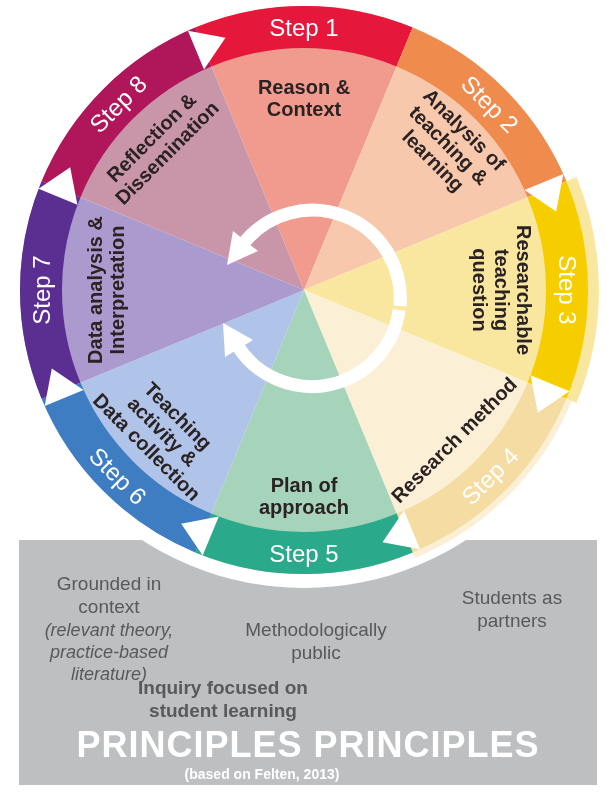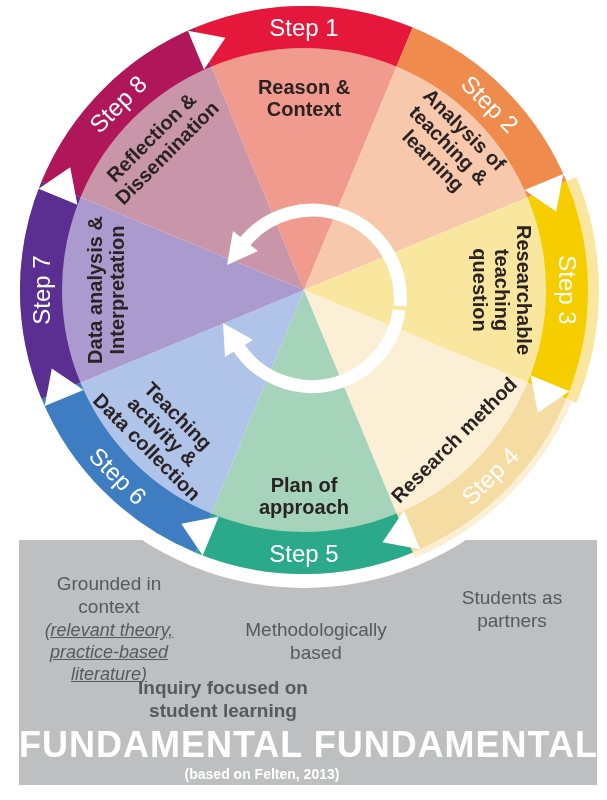--- a/index.html
+++ b/index.html
@@ -1,48 +1,48 @@
 <!DOCTYPE html>
 <html><head>
 <meta charset="utf-8">
 <style>
   html,body{margin:0;padding:0;background:#ffffff;}
   .page{position:relative;width:607px;height:800px;background:#ffffff;overflow:hidden;
         font-family:"Liberation Sans",sans-serif;}
   .panel{position:absolute;left:19px;top:540px;width:578px;height:245px;background:#BDBFC1;}
   .p-item{position:absolute;color:#58595B;font-size:19px;line-height:1.22;text-align:center;}
-  .p-note{font-style:italic;font-size:18px;line-height:1.2;margin-top:2px;text-decoration:underline;}
+  .p-note{font-style:italic;font-size:18px;line-height:1.2;margin-top:2px;}
   .panel-title{position:absolute;left:0;top:184px;width:100%;text-align:center;color:#ffffff;
         font-size:36px;font-weight:bold;letter-spacing:1px;white-space:nowrap;}
   .panel-subtitle{position:absolute;left:0;top:226px;width:100%;text-align:center;color:#ffffff;
         font-size:14px;font-weight:bold;transform:translateX(-46px);}
   #wheel{position:absolute;left:0;top:0;}
   .ring-label{font-size:24px;fill:#ffffff;dominant-baseline:central;text-anchor:middle;}
   .inner-label{font-size:20px;font-weight:bold;fill:#2B2223;dominant-baseline:central;text-anchor:middle;}
 </style>
 </head>
 <body>
 
 <div class="page">
 
   <div class="panel">
     <div class="p-item" style="left:6px;top:32px;width:168px;">
       <div>Grounded in context</div>
       <div class="p-note">(relevant theory, practice-based literature)</div>
     </div>
     <div class="p-item" style="left:206px;top:78px;width:182px;">
-      <div>Methodologically based</div>
+      <div>Methodologically public</div>
     </div>
     <div class="p-item" style="left:413px;top:46px;width:160px;">
       <div>Students as partners</div>
     </div>
     <div class="p-item" style="left:98px;top:136px;width:212px;font-weight:bold;">
       <div>Inquiry focused on student learning</div>
     </div>
-    <div class="panel-title">FUNDAMENTAL FUNDAMENTAL</div>
+    <div class="panel-title">PRINCIPLES PRINCIPLES</div>
     <div class="panel-subtitle">(based on Felten, 2013)</div>
   </div>
 
   <svg id="wheel" width="607" height="600" viewBox="0 0 607 600">
       <circle cx="304" cy="290" r="298" fill="#ffffff"></circle>
       <path d="M304 290L195.3 27.6A284 284 0 0 1 412.7 27.6Z" fill="#F09B8D"></path>
       <path d="M195.3 27.6A284 284 0 0 1 412.7 27.6L396.6 66.4A242 242 0 0 0 211.4 66.4Z" fill="#E5173A"></path>
       <path d="M304 290L412.7 27.6A284 284 0 0 1 566.4 181.3Z" fill="#F7C8AC"></path>
       <path d="M412.7 27.6A284 284 0 0 1 566.4 181.3L527.6 197.4A242 242 0 0 0 396.6 66.4Z" fill="#F08B4E"></path>
       <path d="M304 290L576.5 177.1A295 295 0 0 1 576.5 402.9Z" fill="#FAE79F"></path>

